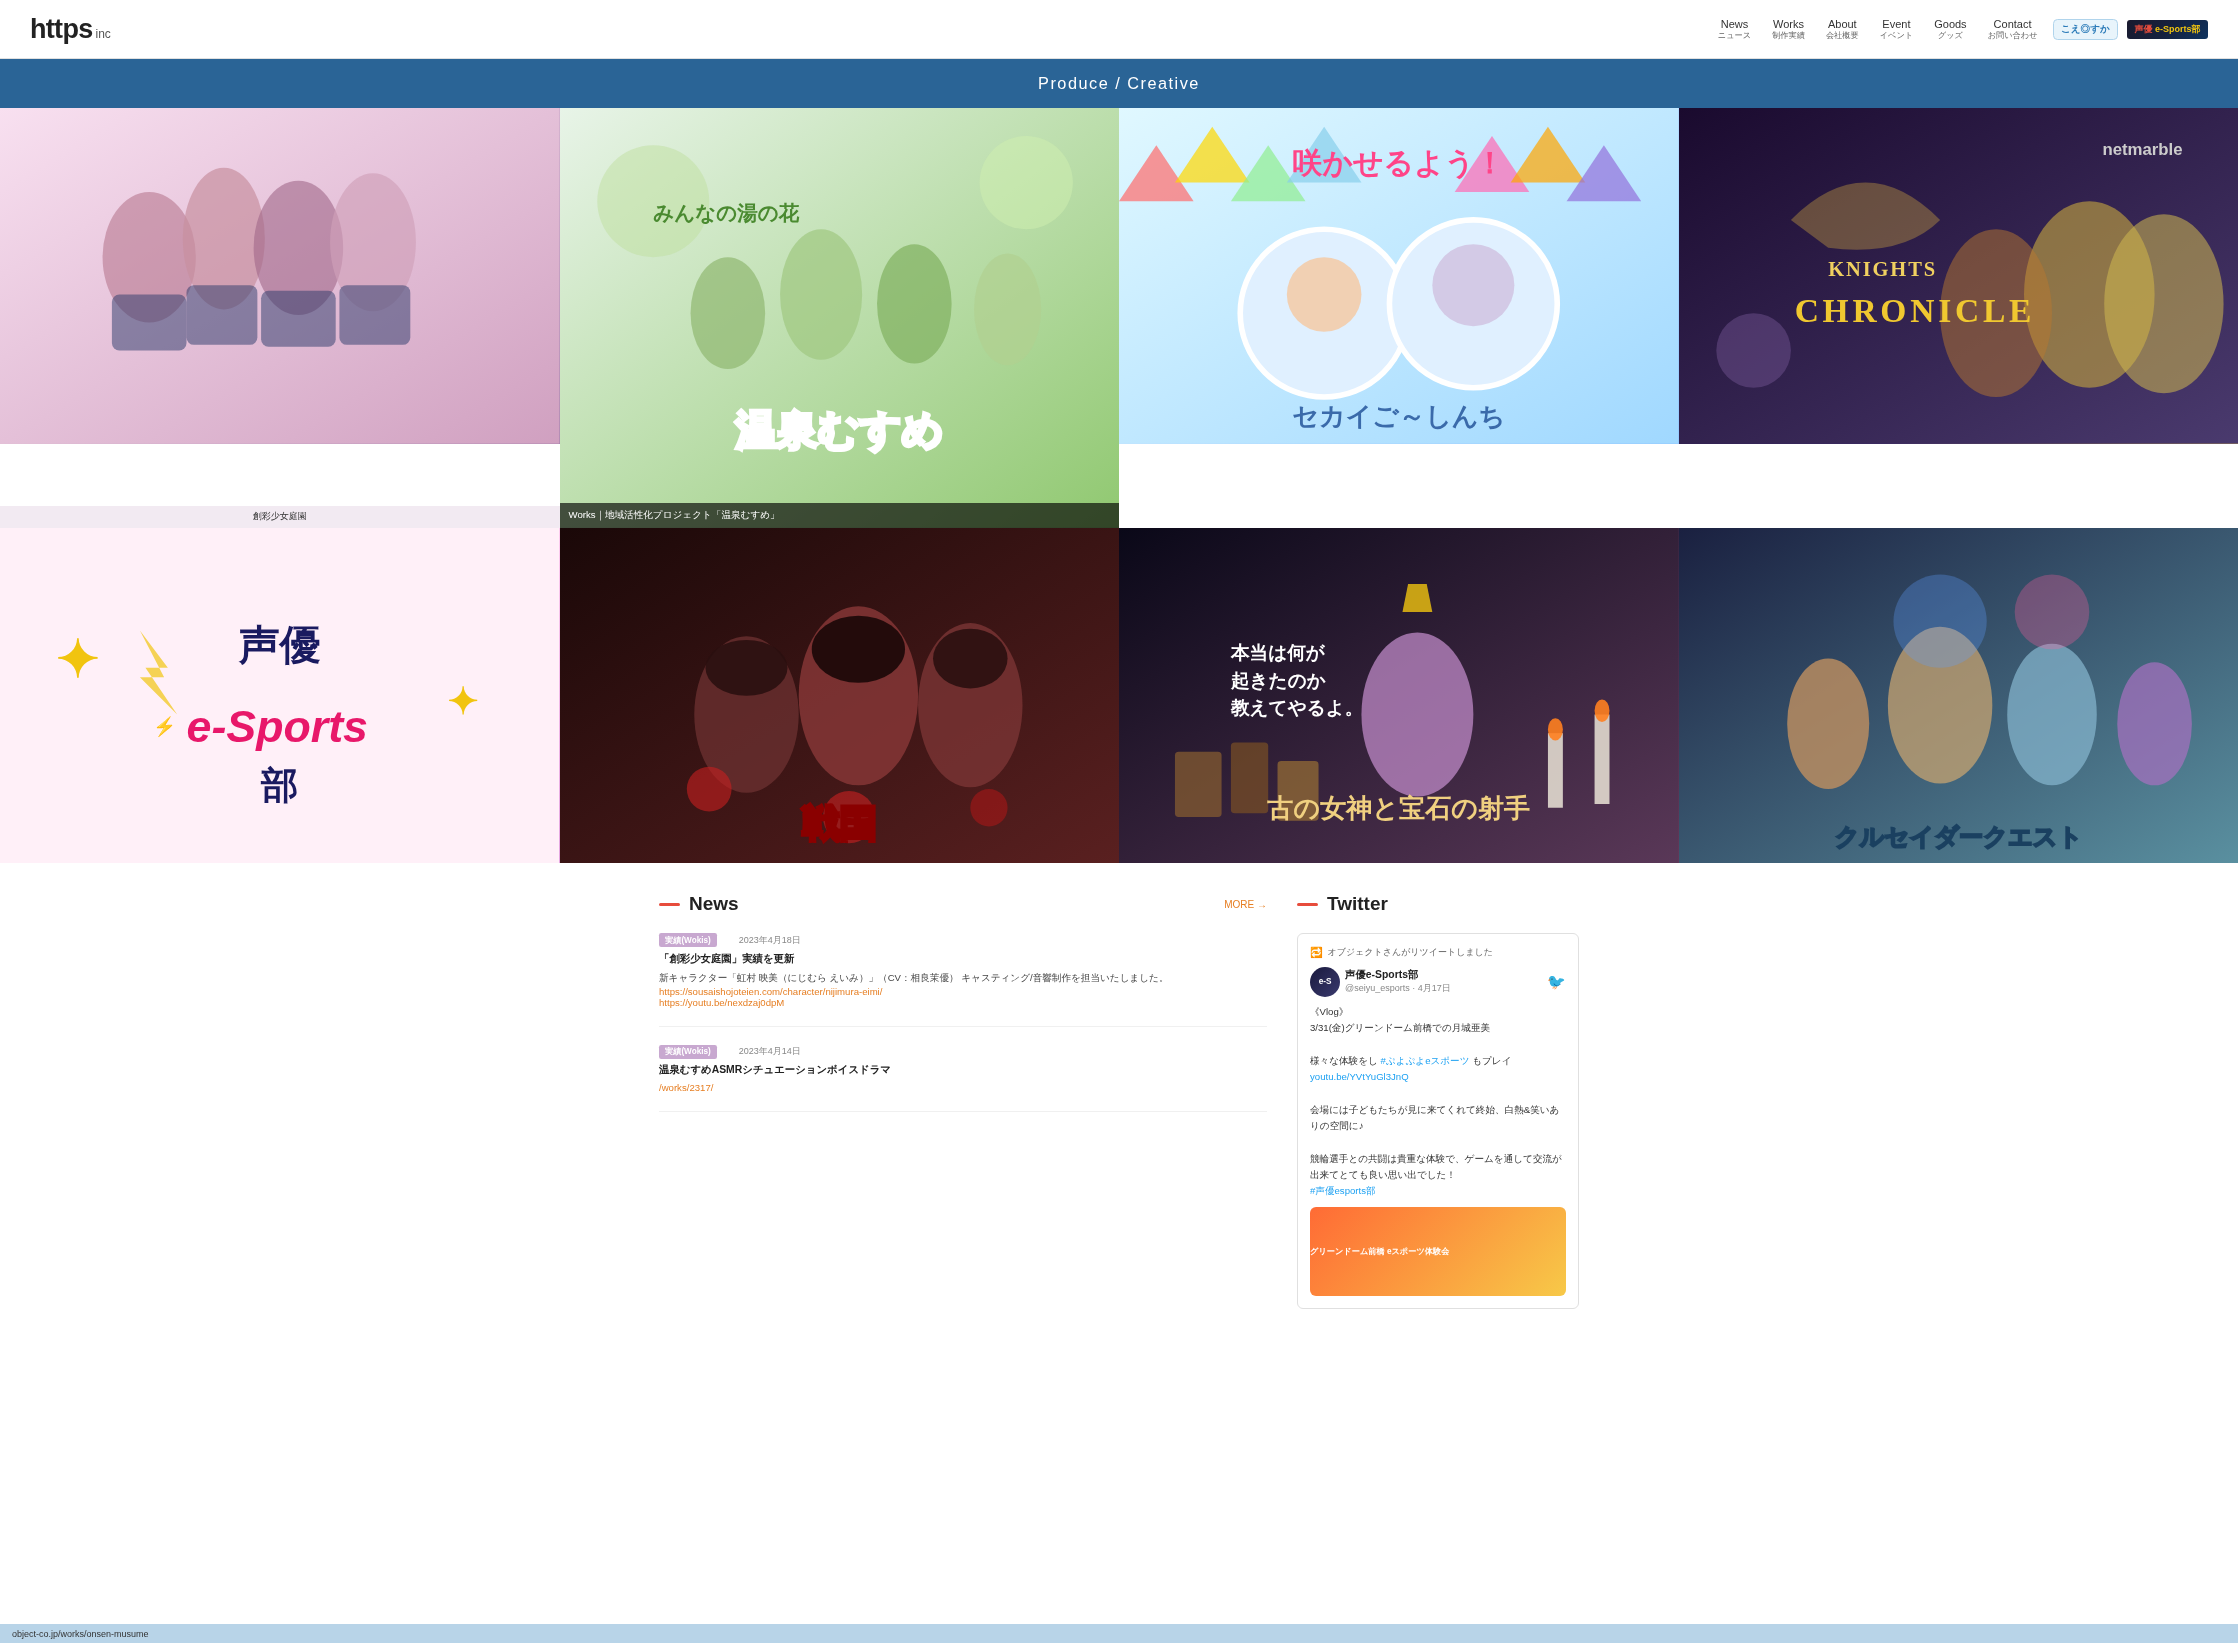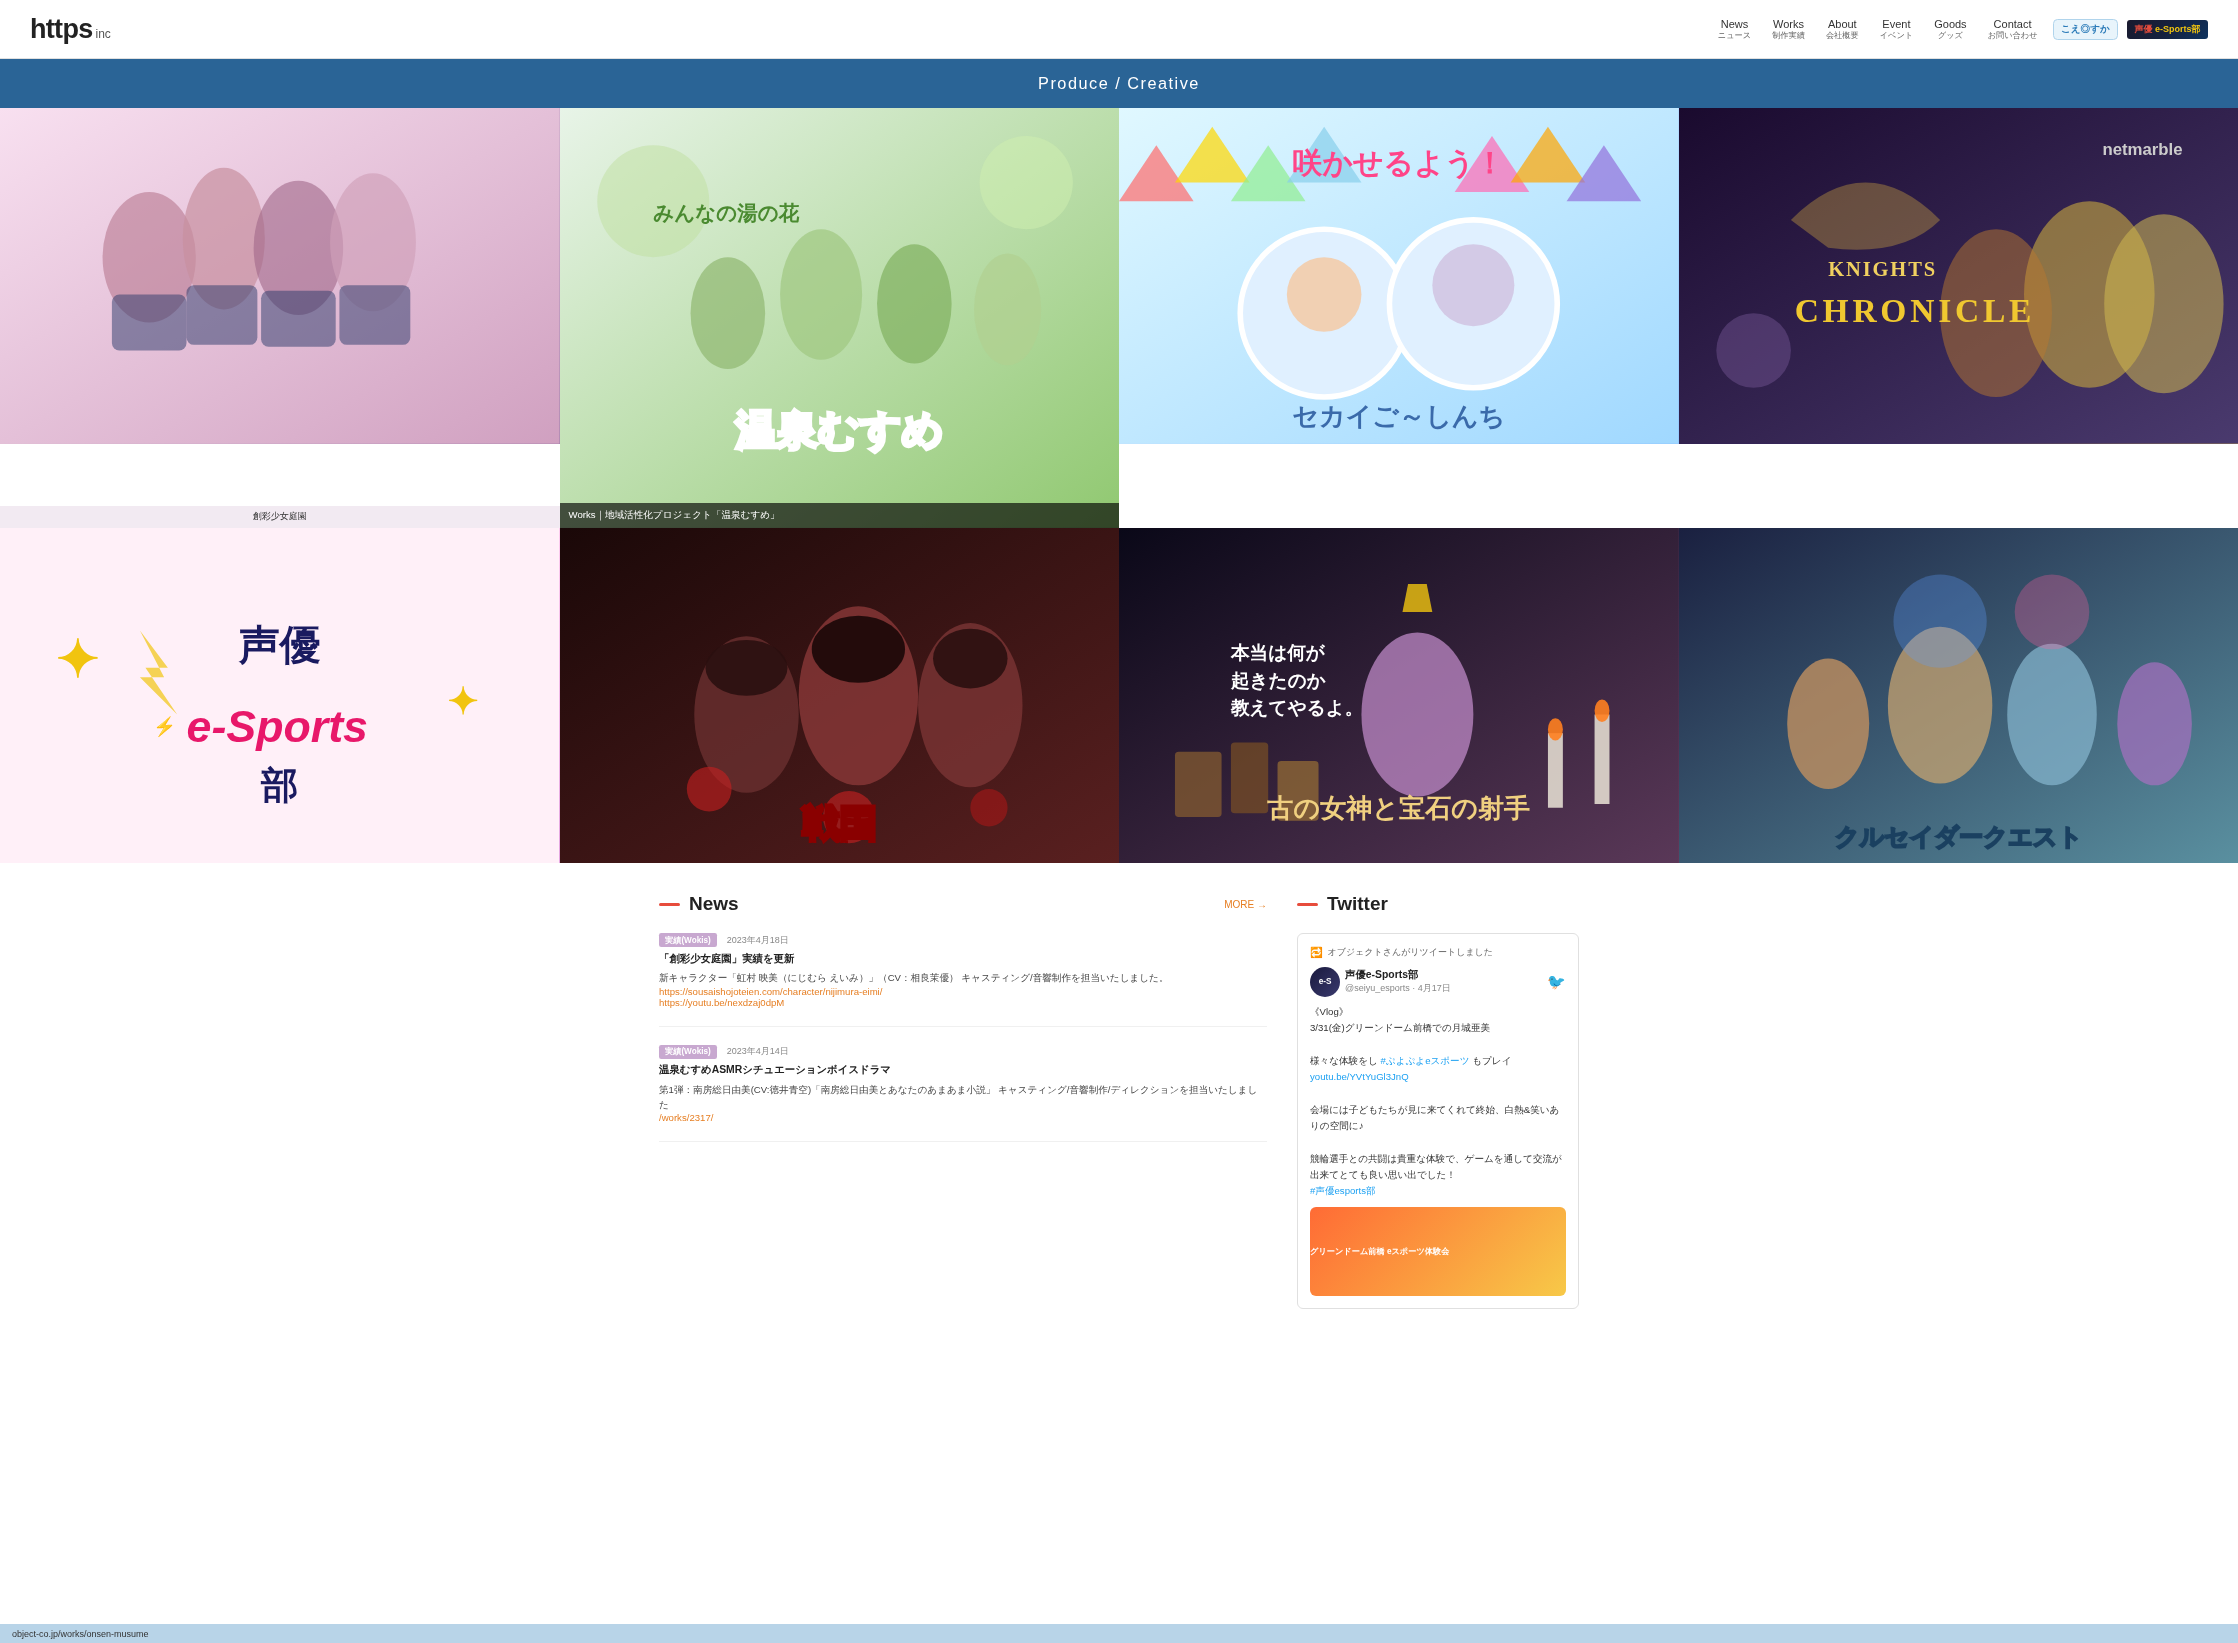--- a/index.html
+++ b/index.html
@@ -182,21 +182,21 @@
       font-size: 10px;
     }
     .news-item {
       margin-bottom: 18px;
       padding-bottom: 18px;
       border-bottom: 0.7px solid #f0f0f0;
     }
     .news-meta {
       display: flex;
       align-items: center;
-      gap: 10px;
+      gap: 22px;
       margin-bottom: 4.5px;
     }
     .news-tag {
       background: #c8a8d0;
       color: #fff;
       font-size: 8.2px;
       padding: 1.5px 6px;
       border-radius: 2.2px;
       font-weight: 600;
     }
@@ -631,24 +631,20 @@
       <a class="news-link" href="#">https://sousaishojoteien.com/character/nijimura-eimi/</a>
       <a class="news-link" href="#">https://youtu.be/nexdzaj0dpM</a>
     </div>
 
     <div class="news-item">
       <div class="news-meta">
         <span class="news-tag">実績(Wokis)</span>
         <span class="news-date">2023年4月14日</span>
       </div>
       <div class="news-title-text">温泉むすめASMRシチュエーションボイスドラマ</div>
-      <div class="news-body">
-        <span>第1弾：南房総日由美(CV:徳井青空)「南房総日由美とあなたのあまあま小説」
-キャスティング/音響制作/ディレクションを担当いたしました</span>
-      </div>
       <a class="news-link" href="#">/works/2317/</a>
     </div>
   </div>
 
   <div id="twitter-section">
     <div class="section-header">
       <div class="section-header-bar"></div>
       <h2 class="section-title">Twitter</h2>
     </div>
 

